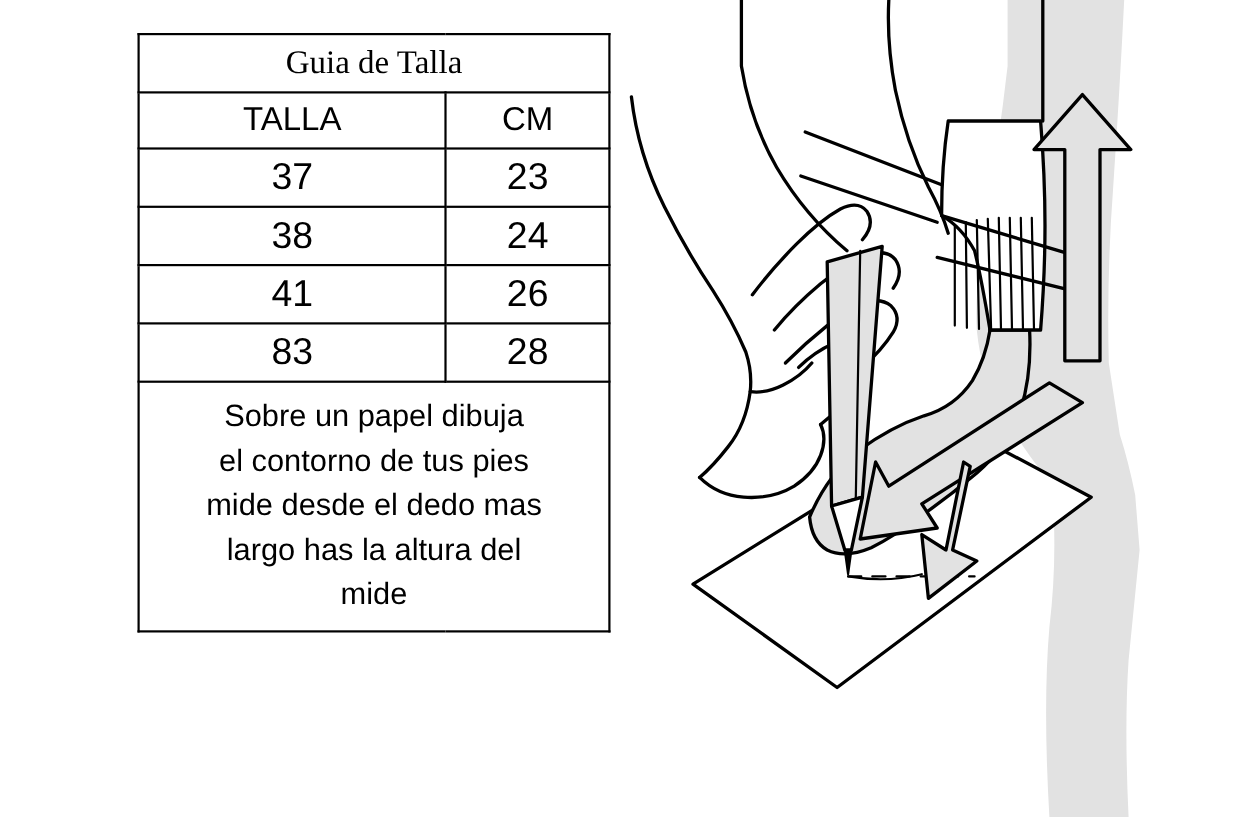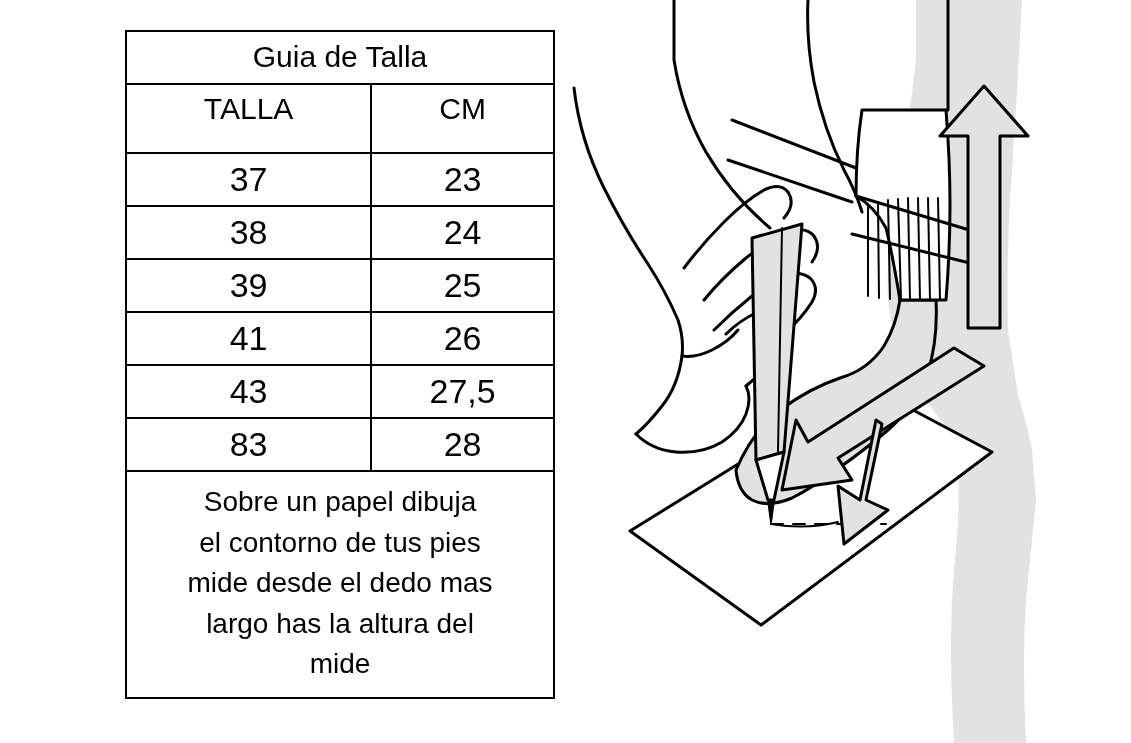--- a/index.html
+++ b/index.html
@@ -35,24 +35,25 @@
     border: 2px solid #000000;
     text-align: center;
     font-size: 34px;
     line-height: 1.0;
     padding: 8px 0 9px 0;
     font-family: "Liberation Sans", sans-serif;
   }
   #size-table td.title {
     font-size: 30px;
     padding: 10px 0 11px 0;
+    font-family: Liberation Serif, serif;
   }
   #size-table td.head {
     font-size: 30px;
-    padding: 9px 0 28px 0;
+    padding: 9px 0 10px 0;
   }
   #size-table td.note {
     font-size: 28px;
     line-height: 1.45;
     padding: 10px 12px 12px 12px;
     border-top: 2px solid #000000;
   }
   .note-line {
     display: block;
     text-align: center;
@@ -86,30 +87,22 @@
       </tr>
       <tr>
         <td>37</td>
         <td>23</td>
       </tr>
       <tr>
         <td>38</td>
         <td>24</td>
       </tr>
       <tr>
-        <td>39</td>
-        <td>25</td>
-      </tr>
-      <tr>
         <td>41</td>
         <td>26</td>
-      </tr>
-      <tr>
-        <td>43</td>
-        <td>27,5</td>
       </tr>
       <tr>
         <td>83</td>
         <td>28</td>
       </tr>
       <tr>
         <td class="note" colspan="2">
           <span class="note-line">Sobre un papel dibuja</span>
           <span class="note-line">el contorno de tus pies</span>
           <span class="note-line">mide desde el dedo mas</span>

